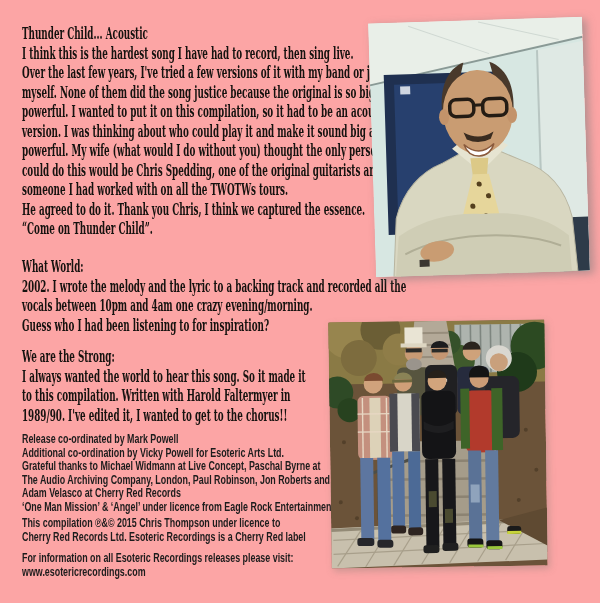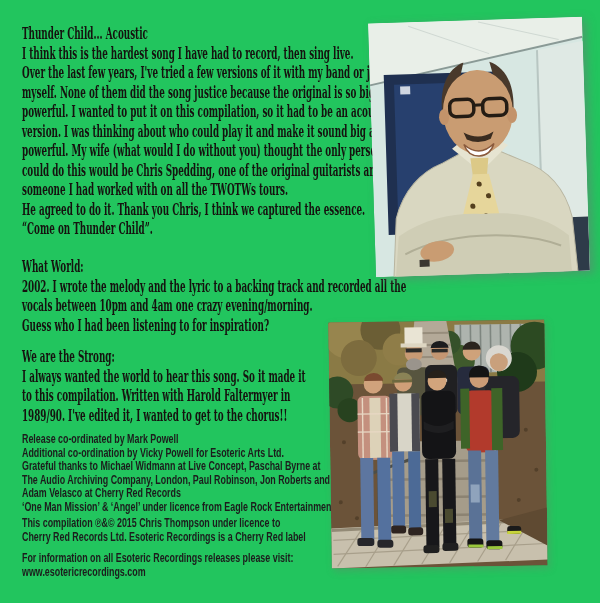--- a/index.html
+++ b/index.html
@@ -1,19 +1,19 @@
 <!DOCTYPE html>
 <html><head>
 <meta charset="utf-8">
 <style>
   html,body{margin:0;padding:0;background:#ffffff;}
   .page{
     position:relative;
     width:600px;height:603px;
-    background:#22c55e;
+    background:#fca5a5;
     overflow:hidden;
     font-family:"DejaVu Serif",serif;
   }
   
   .serif-block{
     position:absolute;
     left:22px;
     font-family:"DejaVu Serif",serif;
     font-weight:700;
     font-size:16px;

